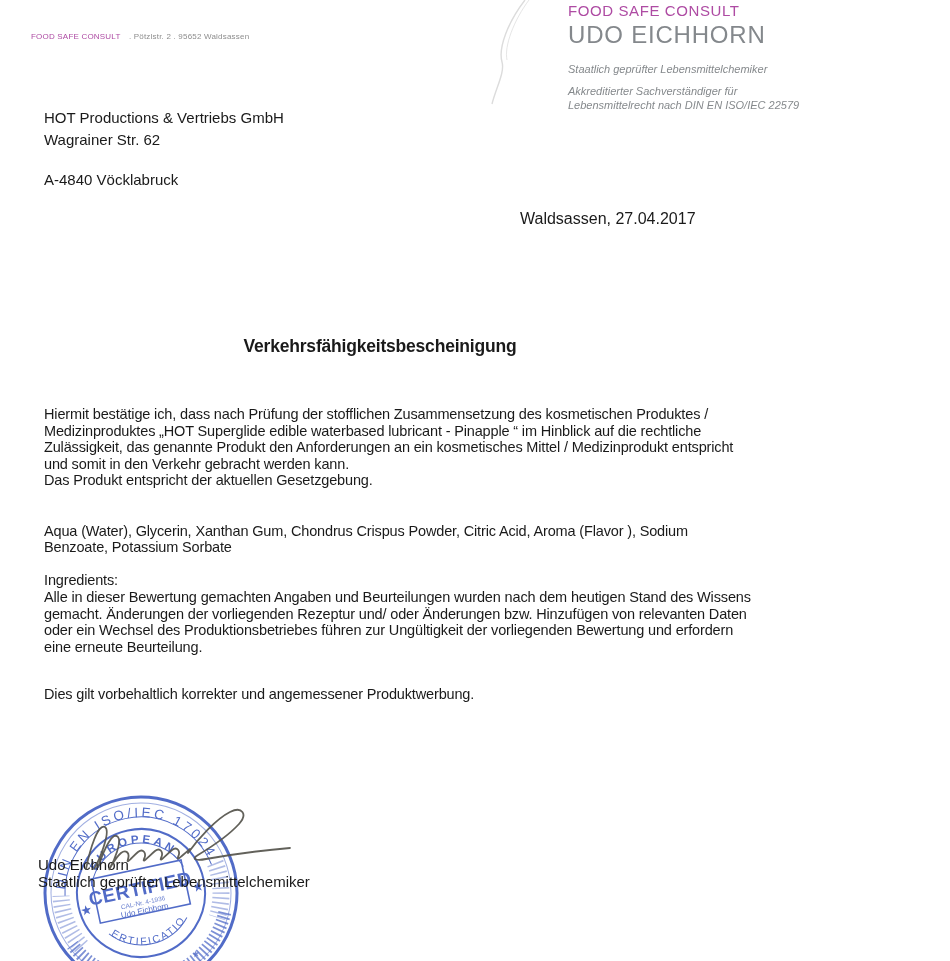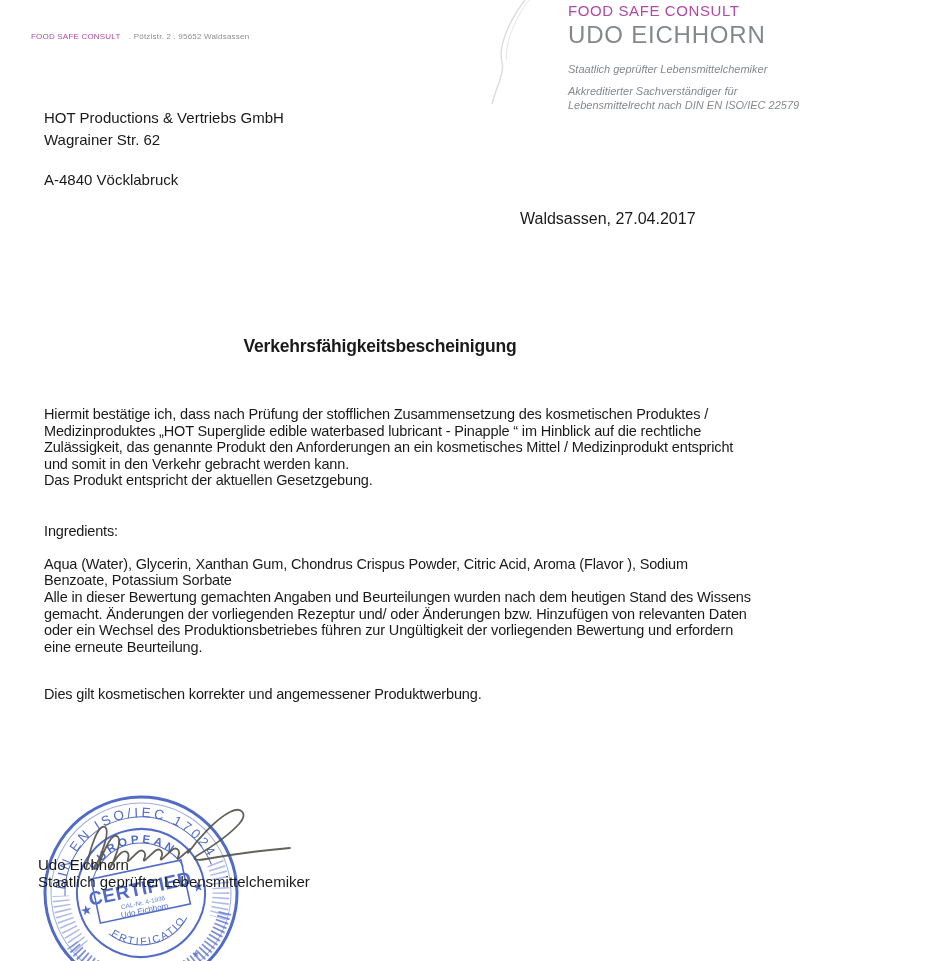--- a/index.html
+++ b/index.html
@@ -67,31 +67,31 @@
 
   <div class="doc-title">Verkehrsfähigkeitsbescheinigung</div>
 
   <div class="para para1">Hiermit bestätige ich, dass nach Prüfung der stofflichen Zusammensetzung des kosmetischen Produktes /
 Medizinproduktes „HOT Superglide edible waterbased lubricant - Pinapple “ im Hinblick auf die rechtliche
 Zulässigkeit, das genannte Produkt den Anforderungen an ein kosmetisches Mittel / Medizinprodukt entspricht
 und somit in den Verkehr gebracht werden kann.
 Das Produkt entspricht der aktuellen Gesetzgebung.</div>
 
   <div class="ing">
-    <div>Ingredients:</div>
     <div>Aqua (Water), Glycerin, Xanthan Gum, Chondrus Crispus Powder, Citric Acid, Aroma (Flavor ), Sodium
 Benzoate, Potassium Sorbate</div>
+    <div>Ingredients:</div>
   </div>
 
   <div class="para para2">Alle in dieser Bewertung gemachten Angaben und Beurteilungen wurden nach dem heutigen Stand des Wissens
 gemacht. Änderungen der vorliegenden Rezeptur und/ oder Änderungen bzw. Hinzufügen von relevanten Daten
 oder ein Wechsel des Produktionsbetriebes führen zur Ungültigkeit der vorliegenden Bewertung und erfordern
 eine erneute Beurteilung.</div>
 
-  <div class="para para3">Dies gilt kosmetischen korrekter und angemessener Produktwerbung.</div>
+  <div class="para para3">Dies gilt vorbehaltlich korrekter und angemessener Produktwerbung.</div>
 
   <svg class="stamp" width="212" height="212" viewBox="-106 -106 212 212">
     <g transform="rotate(-12)" fill="none" stroke="var(--stamp_blue,#3f5cc2)">
       <circle r="96" stroke-width="3"></circle>
       <circle r="90" stroke-width="1" opacity=".55"></circle>
       <circle r="64" stroke-width="2"></circle>
 
       <path d="M 77.9 36.4 A 86 86 0 0 1 -77.9 36.4" stroke-width="13" stroke-dasharray="1.8 2.6" opacity=".75"></path>
       <path d="M 78.8 -13.9 A 80 80 0 0 1 69.3 40" stroke-width="17" stroke-dasharray="1.6 3.4" opacity=".45"></path>
       <path d="M -69.3 40 A 80 80 0 0 1 -78.8 -13.9" stroke-width="17" stroke-dasharray="1.6 3.4" opacity=".45"></path>

